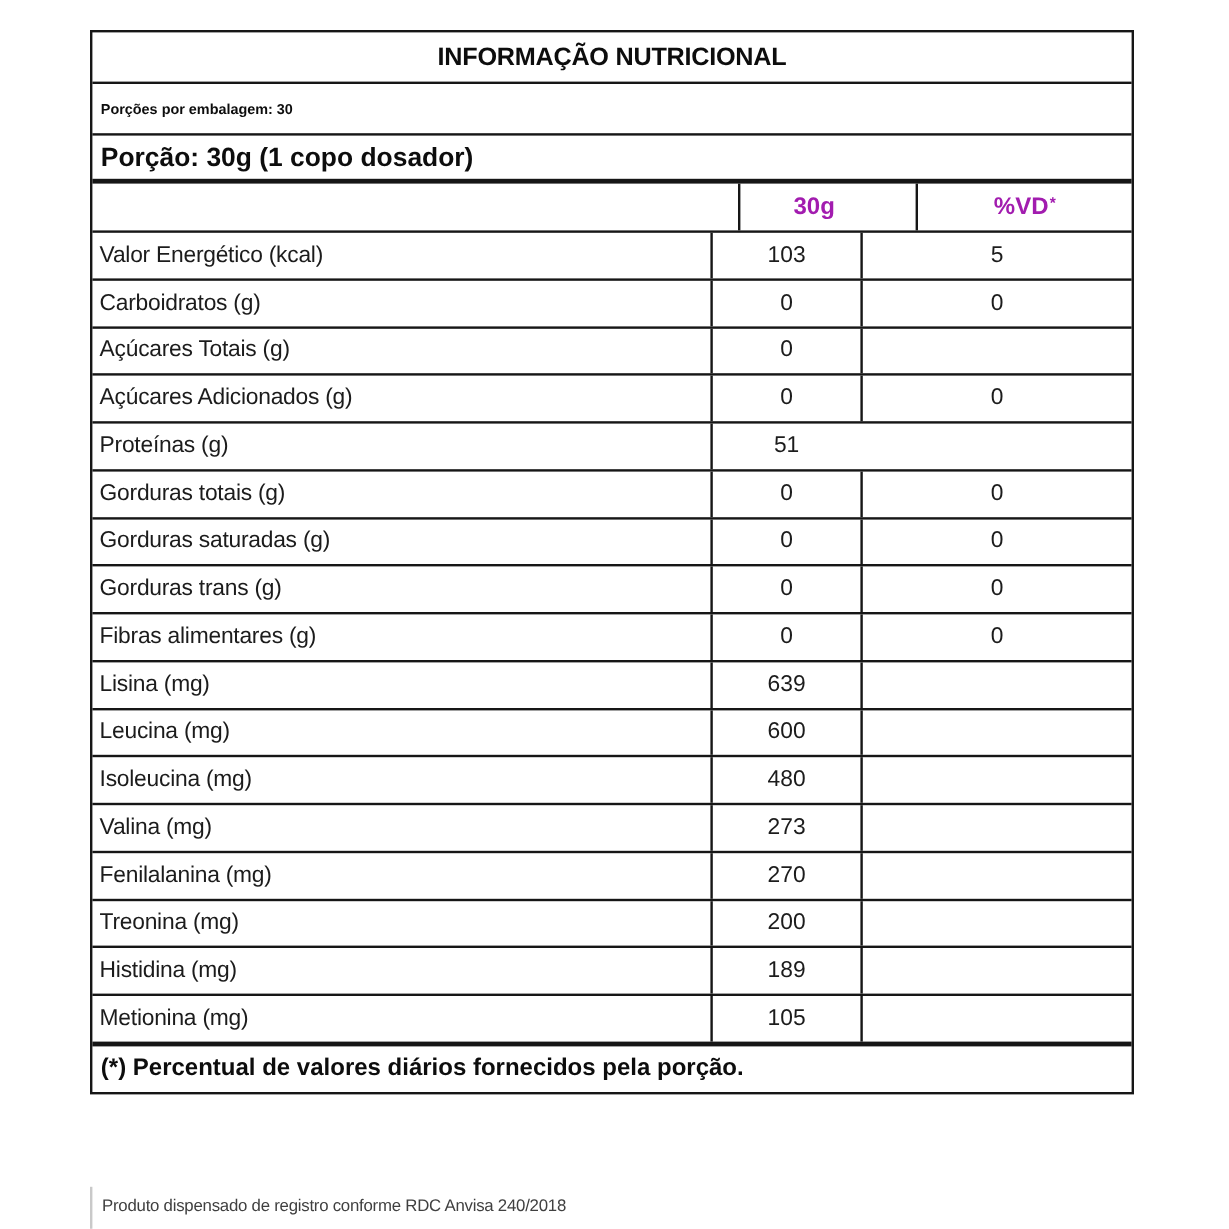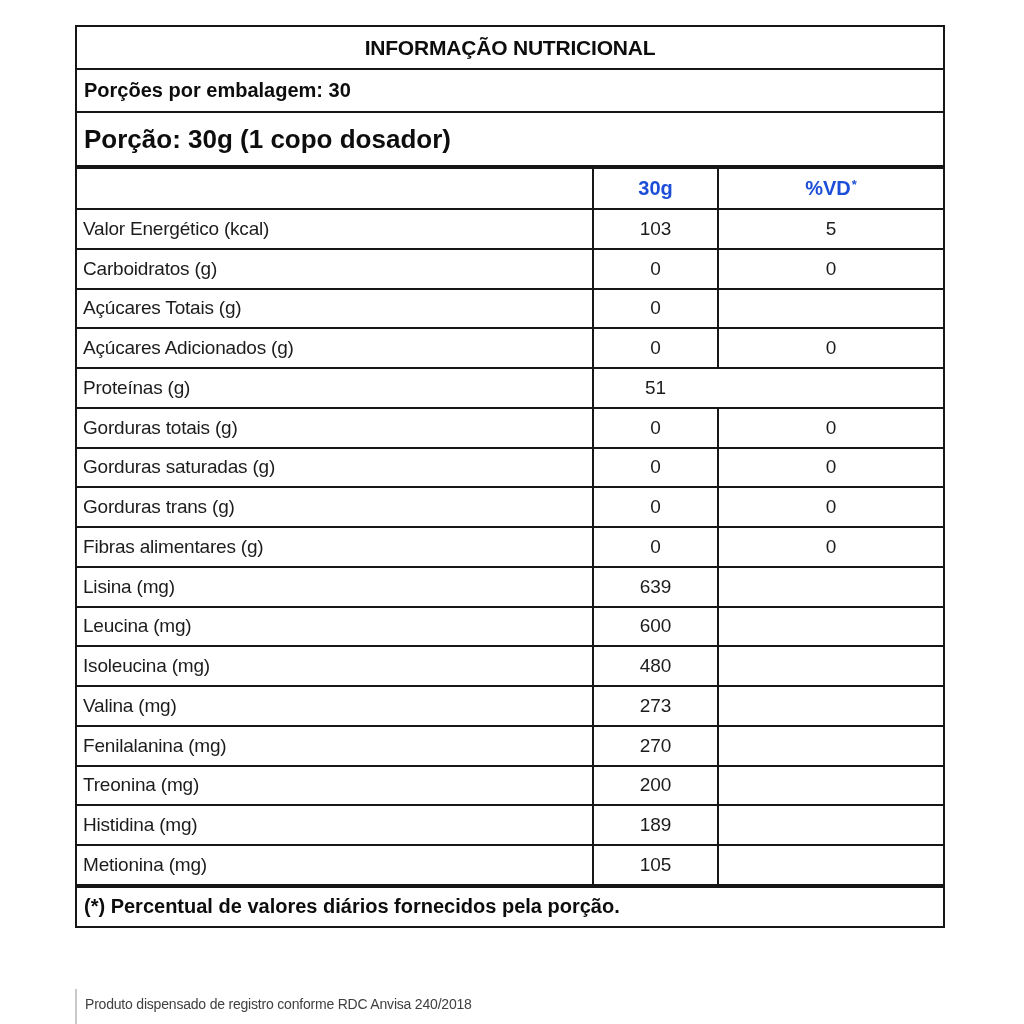--- a/index.html
+++ b/index.html
@@ -40,42 +40,43 @@
     justify-content: center;
     font-weight: bold;
     font-size: 21px;
     letter-spacing: -0.2px;
     color: #0d0d0d;
   }
   .servings-row {
     height: 43px;
     padding-left: 7px;
     font-weight: bold;
-    font-size: 20px;
+    font-size: 12px;
     color: #0d0d0d;
   }
   .portion-row {
-    height: 56px;
+    height: 40px;
     padding-left: 7px;
     font-weight: bold;
-    font-size: 26px;
+    font-size: 22px;
     color: #0d0d0d;
     border-bottom-width: 4px;
   }
   .grid-row {
     box-sizing: border-box;
     display: grid;
     grid-template-columns: 515px 125px auto;
     border-bottom: 2px solid #161616;
   }
   .header-row {
     height: 41px;
     font-weight: bold;
     font-size: 20px;
-    color: #1d4ed8;
+    color: #a21caf;
+    gap: 23px;
   }
   .data-row {
     height: 39.75px;
     font-size: 19px;
     color: #1c1c1c;
   }
   .data-row:last-child { border-bottom-width: 2px; }
   .cell {
     box-sizing: border-box;
     display: flex;

